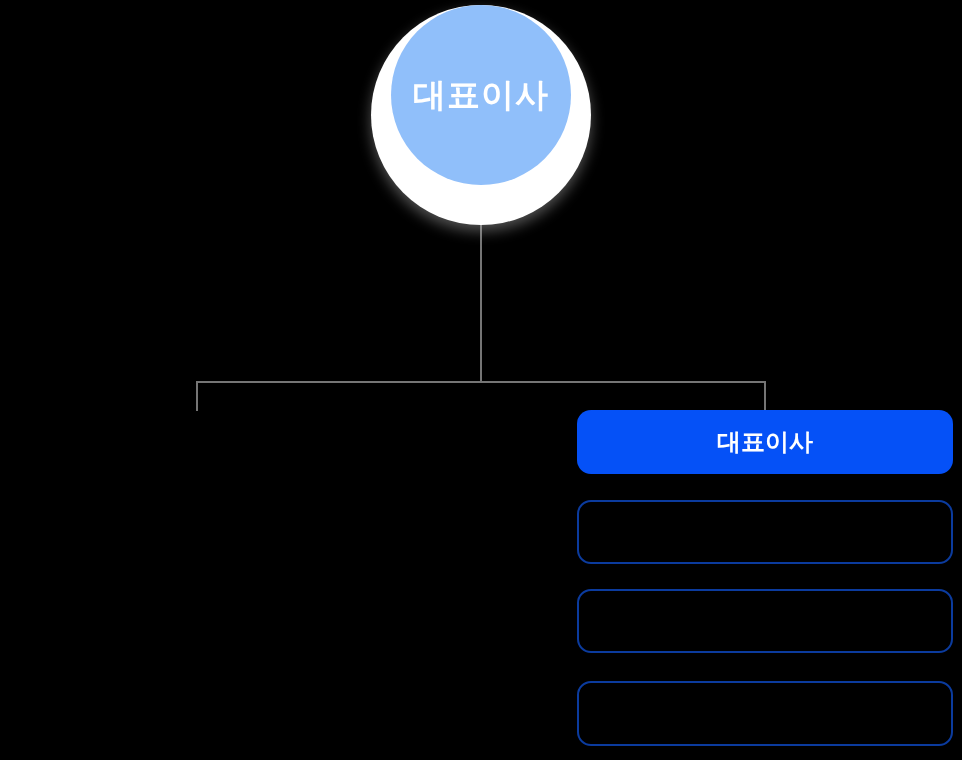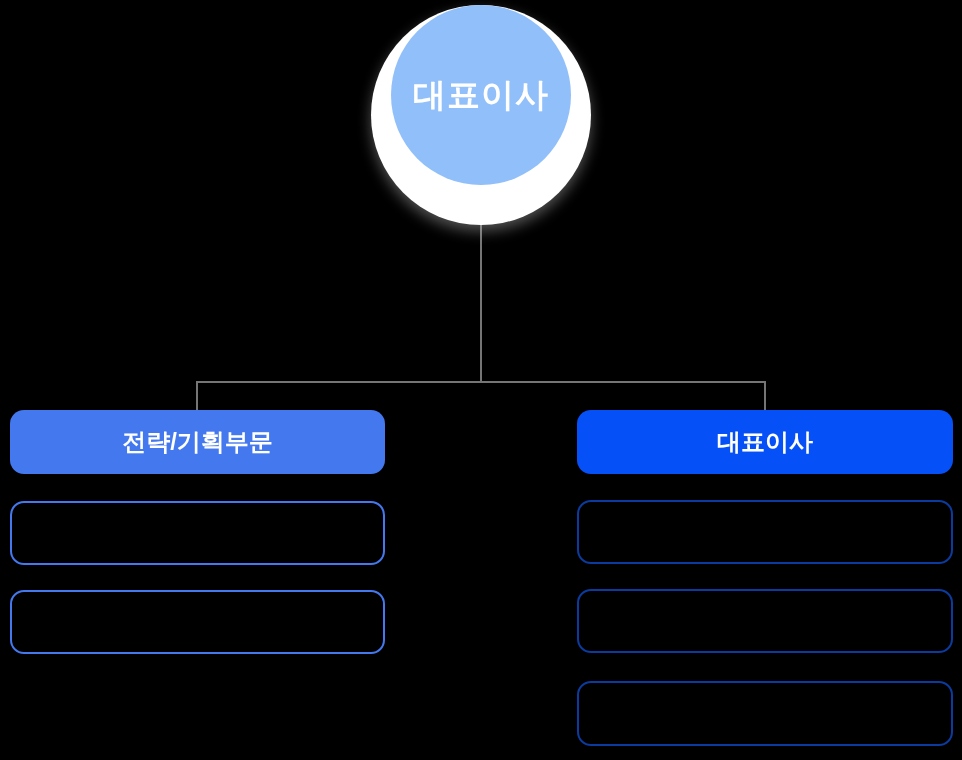--- a/index.html
+++ b/index.html
@@ -91,27 +91,20 @@
   <div class="connector h-main"></div>
   <div class="connector v-left"></div>
   <div class="connector v-right"></div>
 
   <div class="root-circle">
     <div class="root-inner">
       <span class="root-label">대표이사</span>
     </div>
   </div>
 
-  <div class="column column-left">
-    <div class="col-header">
-      <span>전략/기획부문</span>
-    </div>
-    <div class="item item-1"></div>
-    <div class="item item-2"></div>
-  </div>
 
   <div class="column column-right">
     <div class="col-header">
       <span>대표이사</span>
     </div>
     <div class="item item-1"></div>
     <div class="item item-2"></div>
     <div class="item item-3"></div>
   </div>
 

